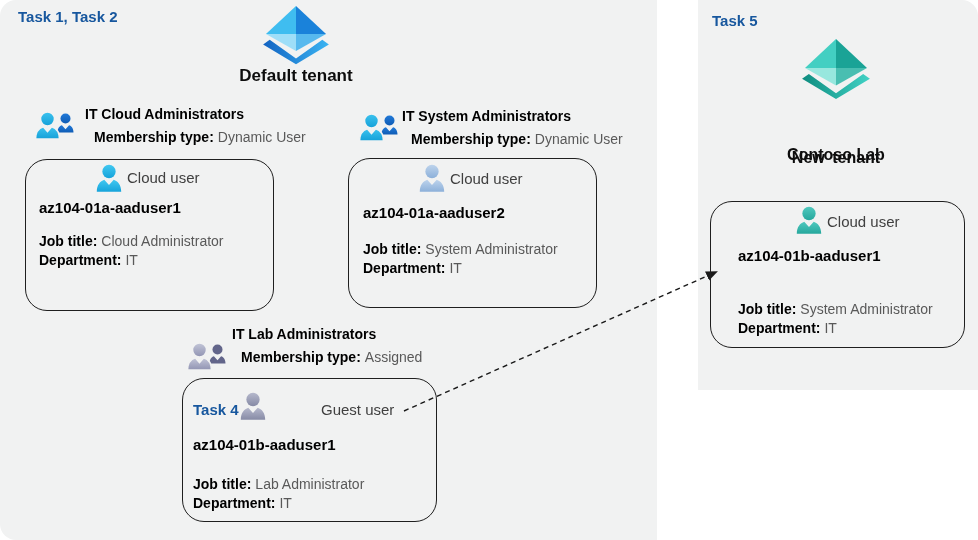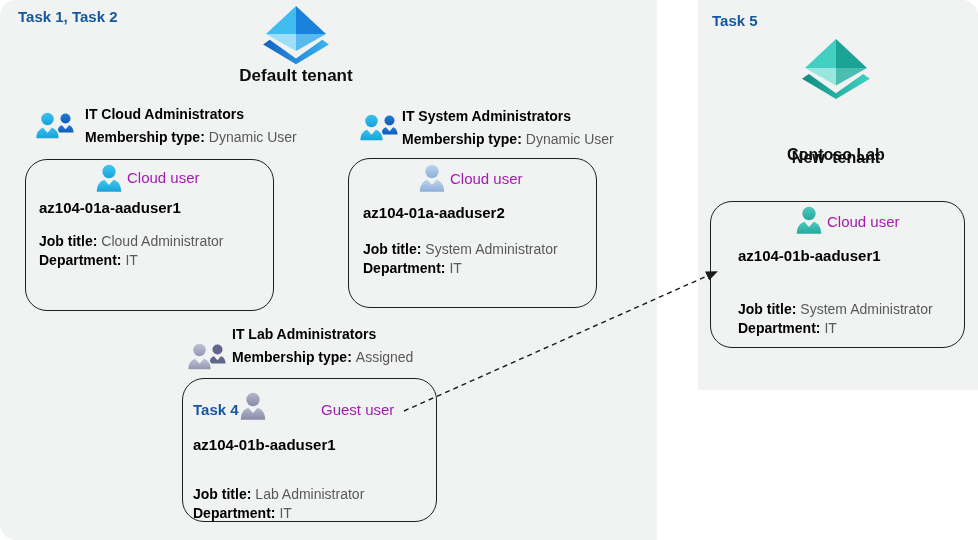--- a/index.html
+++ b/index.html
@@ -13,30 +13,30 @@
   .panel { position:absolute; background:#f1f2f2; }
   .panel-left  { left:0; top:0; width:657px; height:540px; }
   .panel-right { left:698px; top:0; width:280px; height:390px; }
 
   .task-label { color:#17579e; font-weight:700; font-size:15px; white-space:nowrap; }
 
   .tenant-title { font-weight:700; font-size:17px; color:#0d0d0d; text-align:center; white-space:nowrap; }
   .tenant-title.spaced { word-spacing:3px; }
 
   .group-title { font-weight:700; font-size:14px; color:#000; white-space:nowrap; }
-  .member-line { font-size:14px; white-space:nowrap; }
+  .member-line { font-size:14px; white-space:nowrap;margin-left:9px; }
   .fl { font-weight:700; color:#000; margin-right:4px; }
   .fv { color:#595959; }
 
   .card {
     position:absolute; border:1.4px solid #1f1f1f; border-radius:22px;
     background:transparent;
   }
   .user-name { font-weight:700; font-size:15px; color:#000; white-space:nowrap; }
-  .user-type { font-size:15px; color:#a21caf; white-space:nowrap; }
+  .user-type { font-size:15px; color:#404040; white-space:nowrap; }
   .field-line { font-size:14px; white-space:nowrap; line-height:19px; }
 
   svg { display:block; }
   .arrow-layer { position:absolute; left:0; top:0; pointer-events:none; }
 </style>
 </head>
 <body>
 
 <div class="canvas">
 
@@ -173,21 +173,21 @@
   <div class="card" style="left:182px; top:378px; width:233px; height:142px;padding-left:20px;">
     <div class="abs task-label" style="left:10px; top:22px;">Task 4</div>
     <div class="abs" style="left:55px; top:13px;">
       <svg width="30" height="30" viewBox="0 0 28 28">
         <circle cx="14" cy="7" r="6.2" fill="url(#gGray)"></circle>
         <path d="M2.6 26 C2.6 19.2 5.8 15.9 9.6 14.6 L14 19.6 L18.4 14.6 C22.2 15.9 25.4 19.2 25.4 26 Z" fill="url(#gGray)"></path>
       </svg>
     </div>
     <div class="abs user-type" style="left:98px; top:22px;margin-left:40px;">Guest user</div>
     <div class="abs user-name" style="left:10px; top:57px;">az104-01b-aaduser1</div>
-    <div class="abs" style="left:10px; top:106px;">
+    <div class="abs" style="left:10px; top:96px;">
       <div class="field-line"><span class="fl">Job title:</span><span class="fv">Lab Administrator</span></div>
       <div class="field-line"><span class="fl">Department:</span><span class="fv">IT</span></div>
     </div>
   </div>
 
   <div class="abs task-label" style="left:712px; top:12px;">Task 5</div>
 
   <div class="abs" style="left:801px; top:38px;">
     <svg width="70" height="64" viewBox="0 0 70 66">
       <polygon points="35,1 3,31 35,31" fill="#43cfc2"></polygon>

